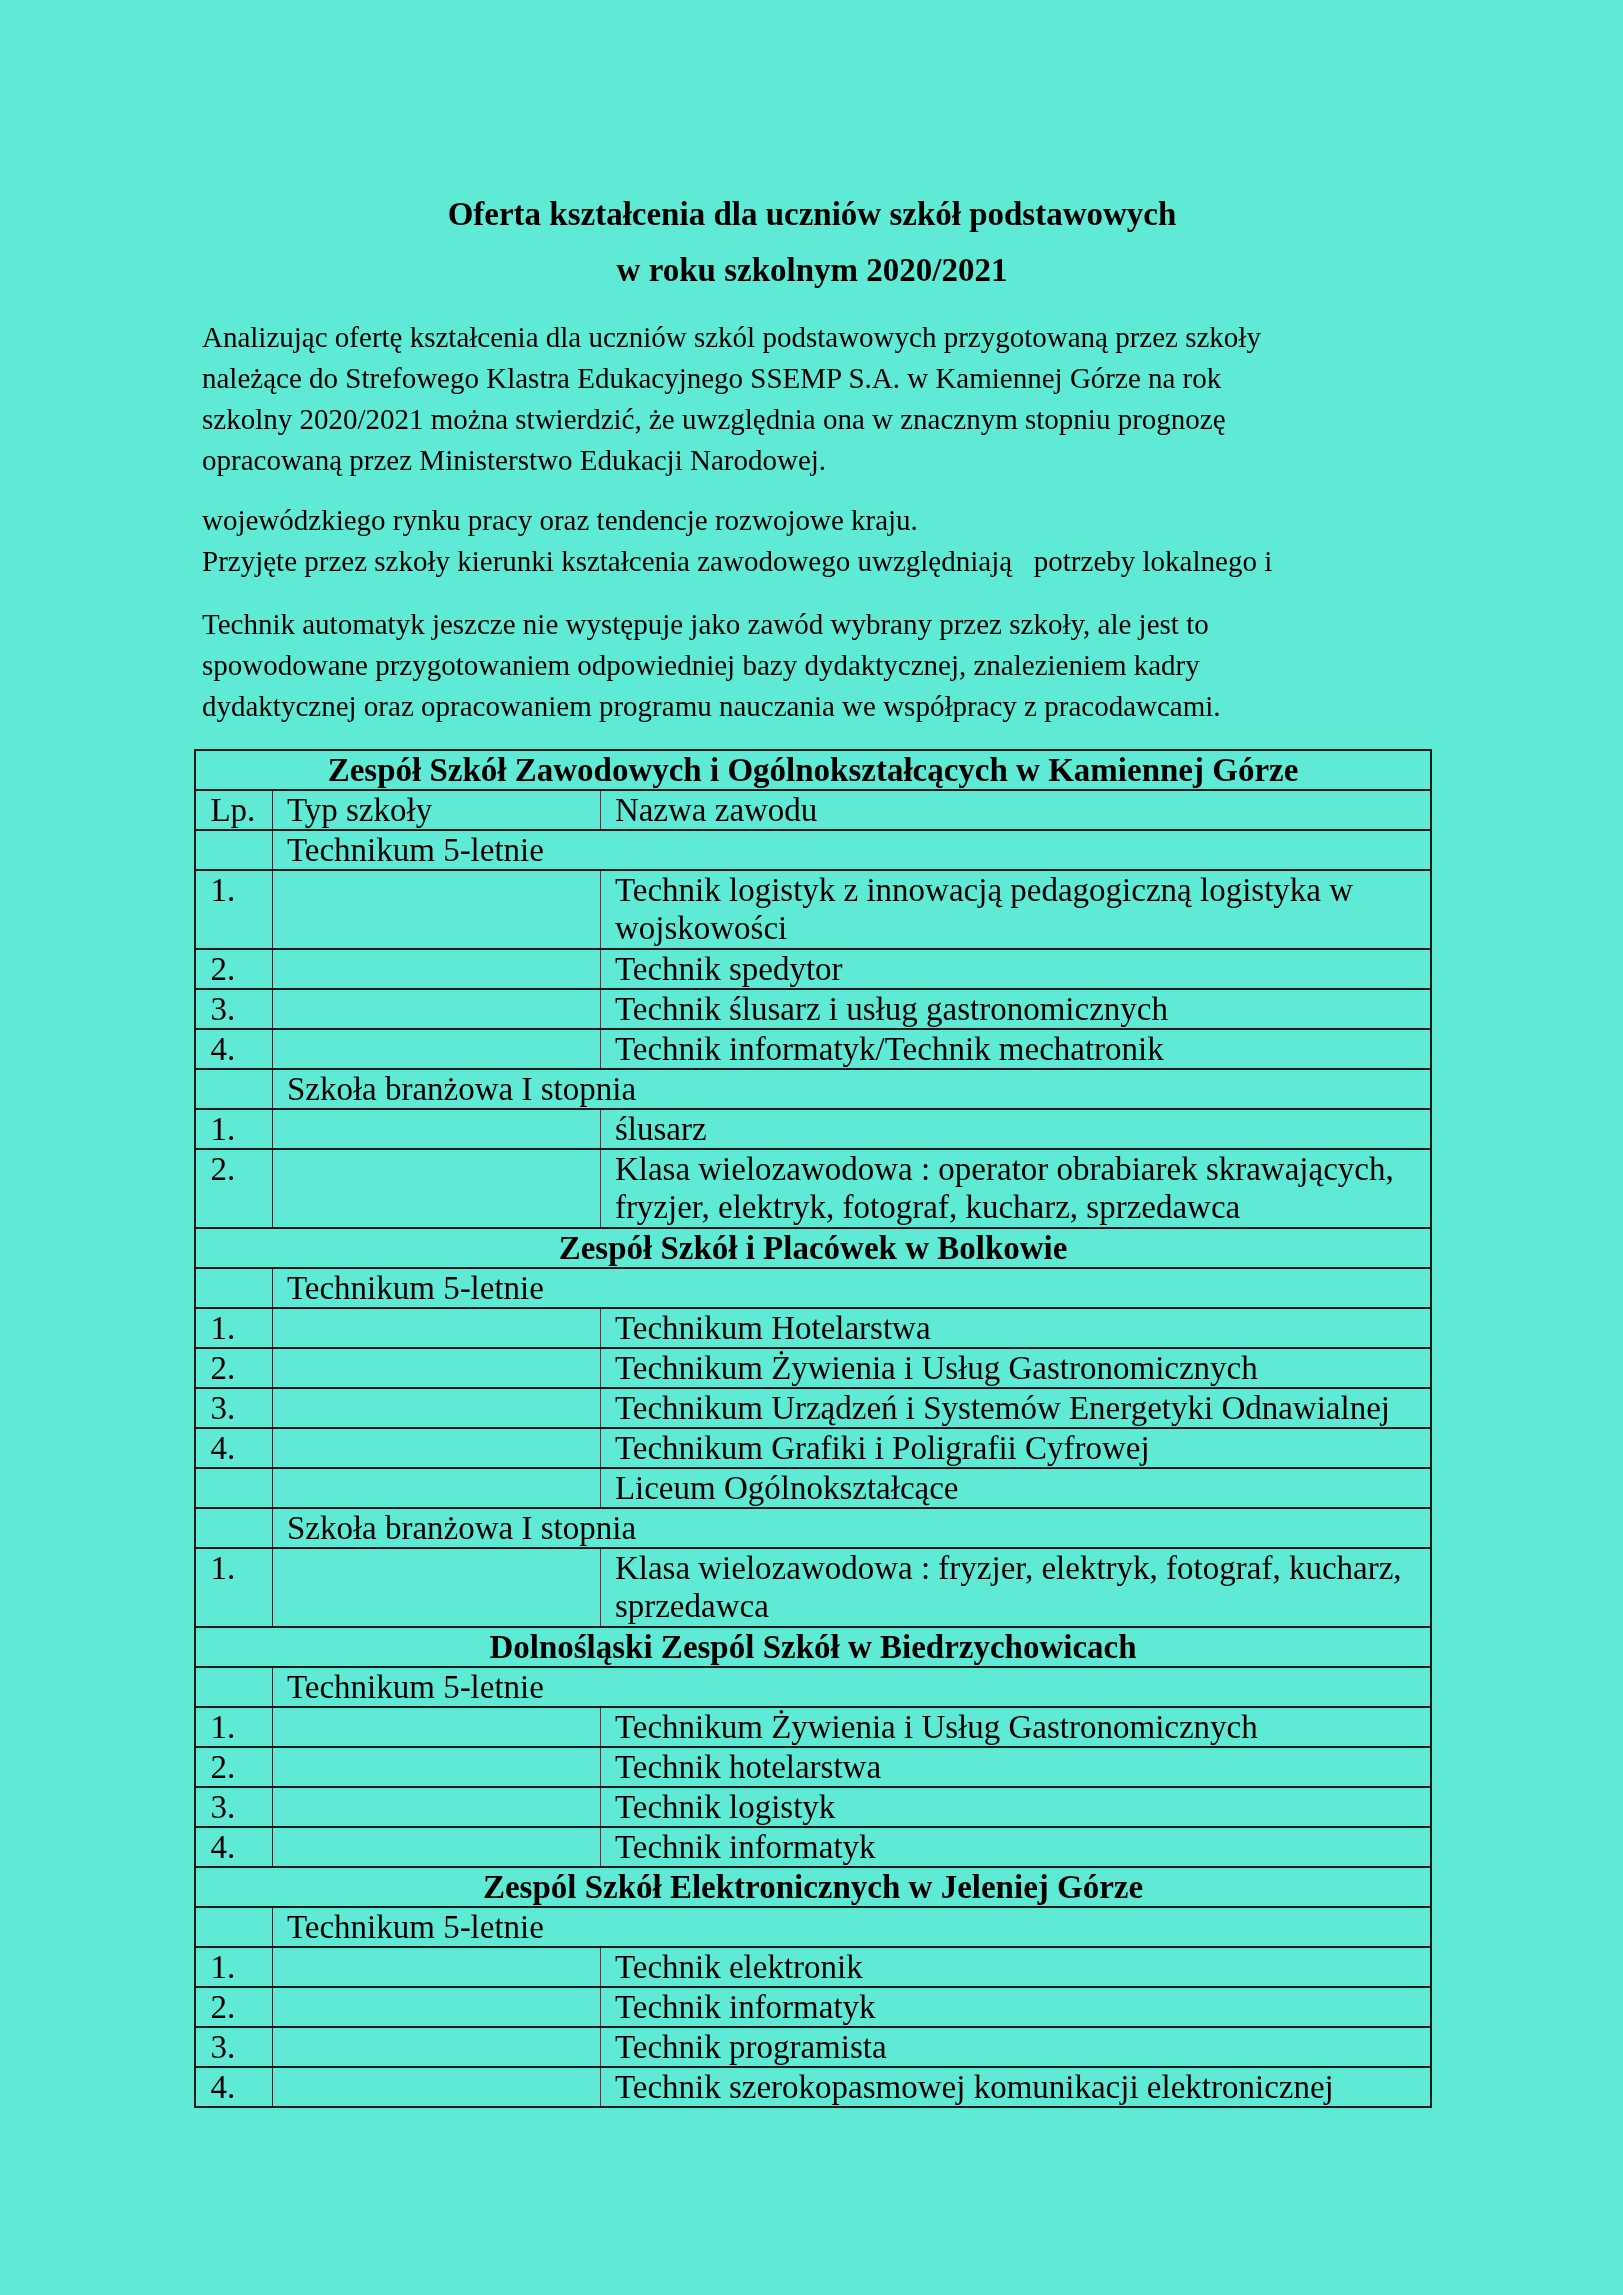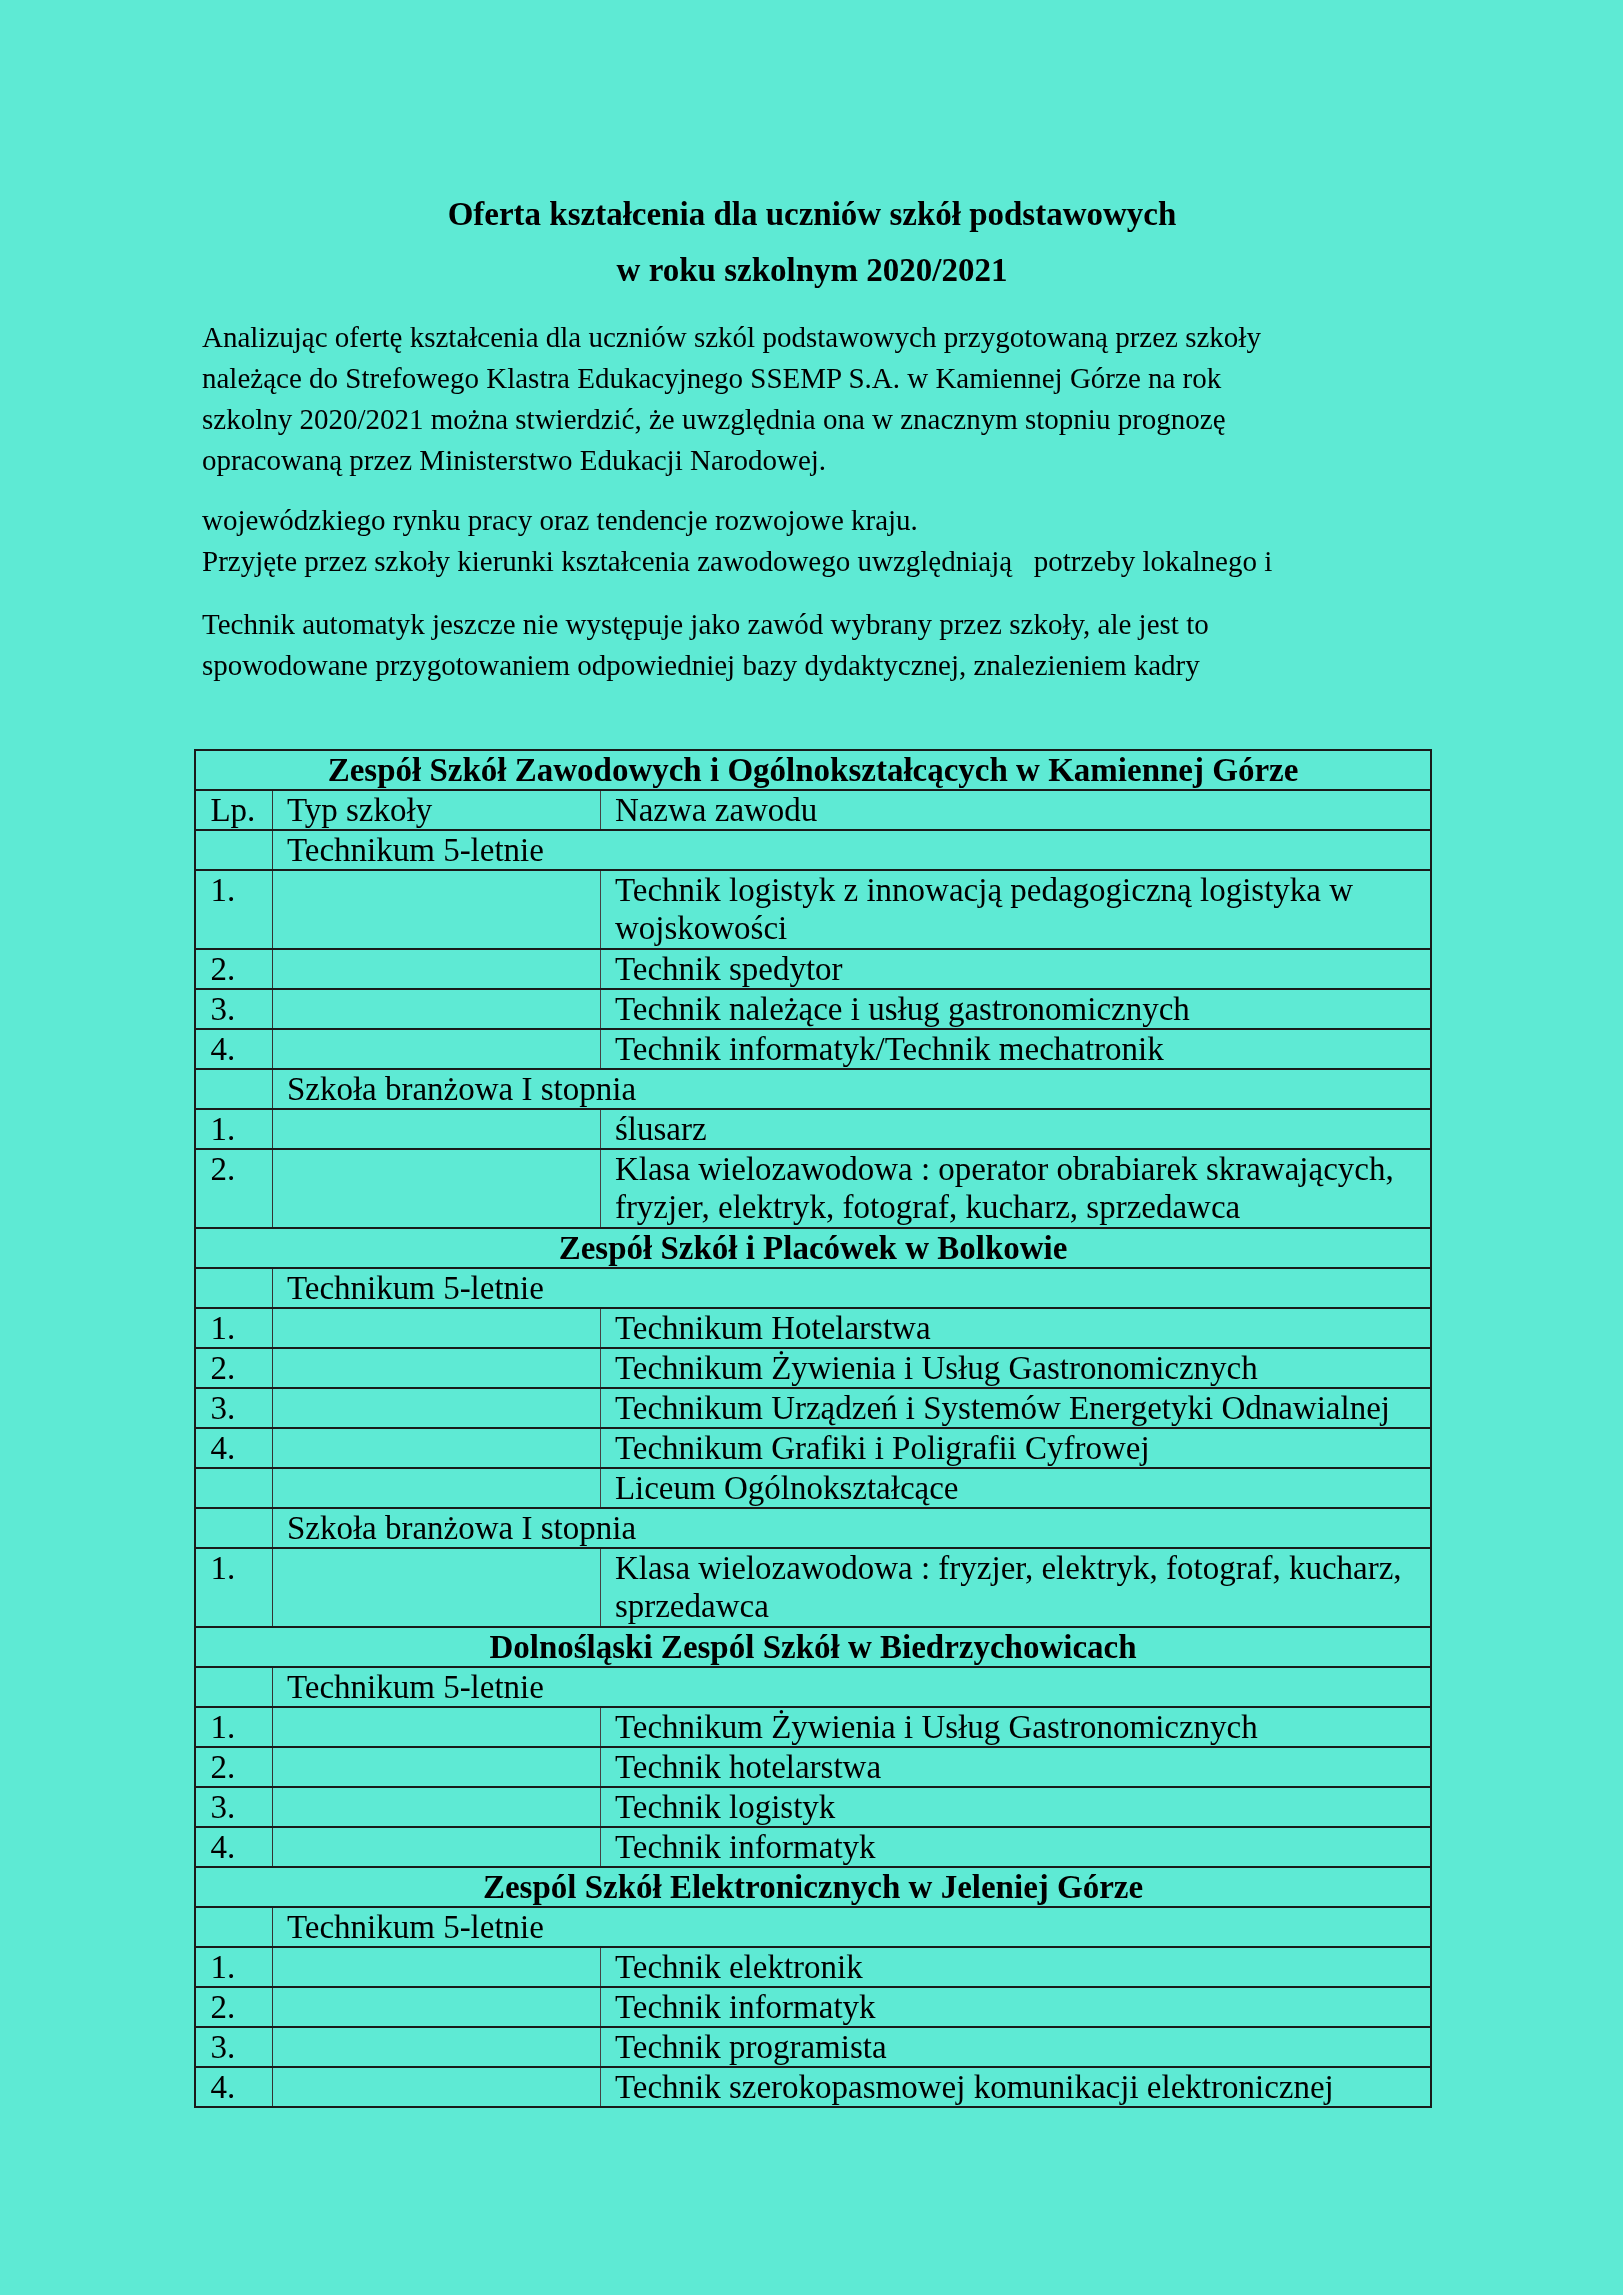--- a/index.html
+++ b/index.html
@@ -115,20 +115,21 @@
   </p>
 
   <p class="para para-2">
     <span class="line">wojewódzkiego rynku pracy oraz tendencje rozwojowe kraju.</span>
     <span class="line">Przyjęte przez szkoły kierunki kształcenia zawodowego uwzględniają   potrzeby lokalnego i</span>
   </p>
 
   <p class="para para-3">
     <span class="line">Technik automatyk jeszcze nie występuje jako zawód wybrany przez szkoły, ale jest to</span>
     <span class="line">spowodowane przygotowaniem odpowiedniej bazy dydaktycznej, znalezieniem kadry</span>
+    <span class="line">dydaktycznej oraz opracowaniem programu nauczania we współpracy z pracodawcami.</span>
   </p>
 
   <table class="offer-table">
     <colgroup>
       <col class="c-lp">
       <col class="c-typ">
       <col class="c-name">
     </colgroup>
     <tbody>
 
@@ -153,21 +154,21 @@
         </td>
       </tr>
       <tr>
         <td class="lp">2.</td>
         <td class="mid"></td>
         <td class="name">Technik spedytor</td>
       </tr>
       <tr>
         <td class="lp">3.</td>
         <td class="mid"></td>
-        <td class="name">Technik należące i usług gastronomicznych</td>
+        <td class="name">Technik ślusarz i usług gastronomicznych</td>
       </tr>
       <tr>
         <td class="lp">4.</td>
         <td class="mid"></td>
         <td class="name">Technik informatyk/Technik mechatronik</td>
       </tr>
       <tr>
         <td class="lp"></td>
         <td colspan="2" class="type-span">Szkoła branżowa I stopnia</td>
       </tr>

